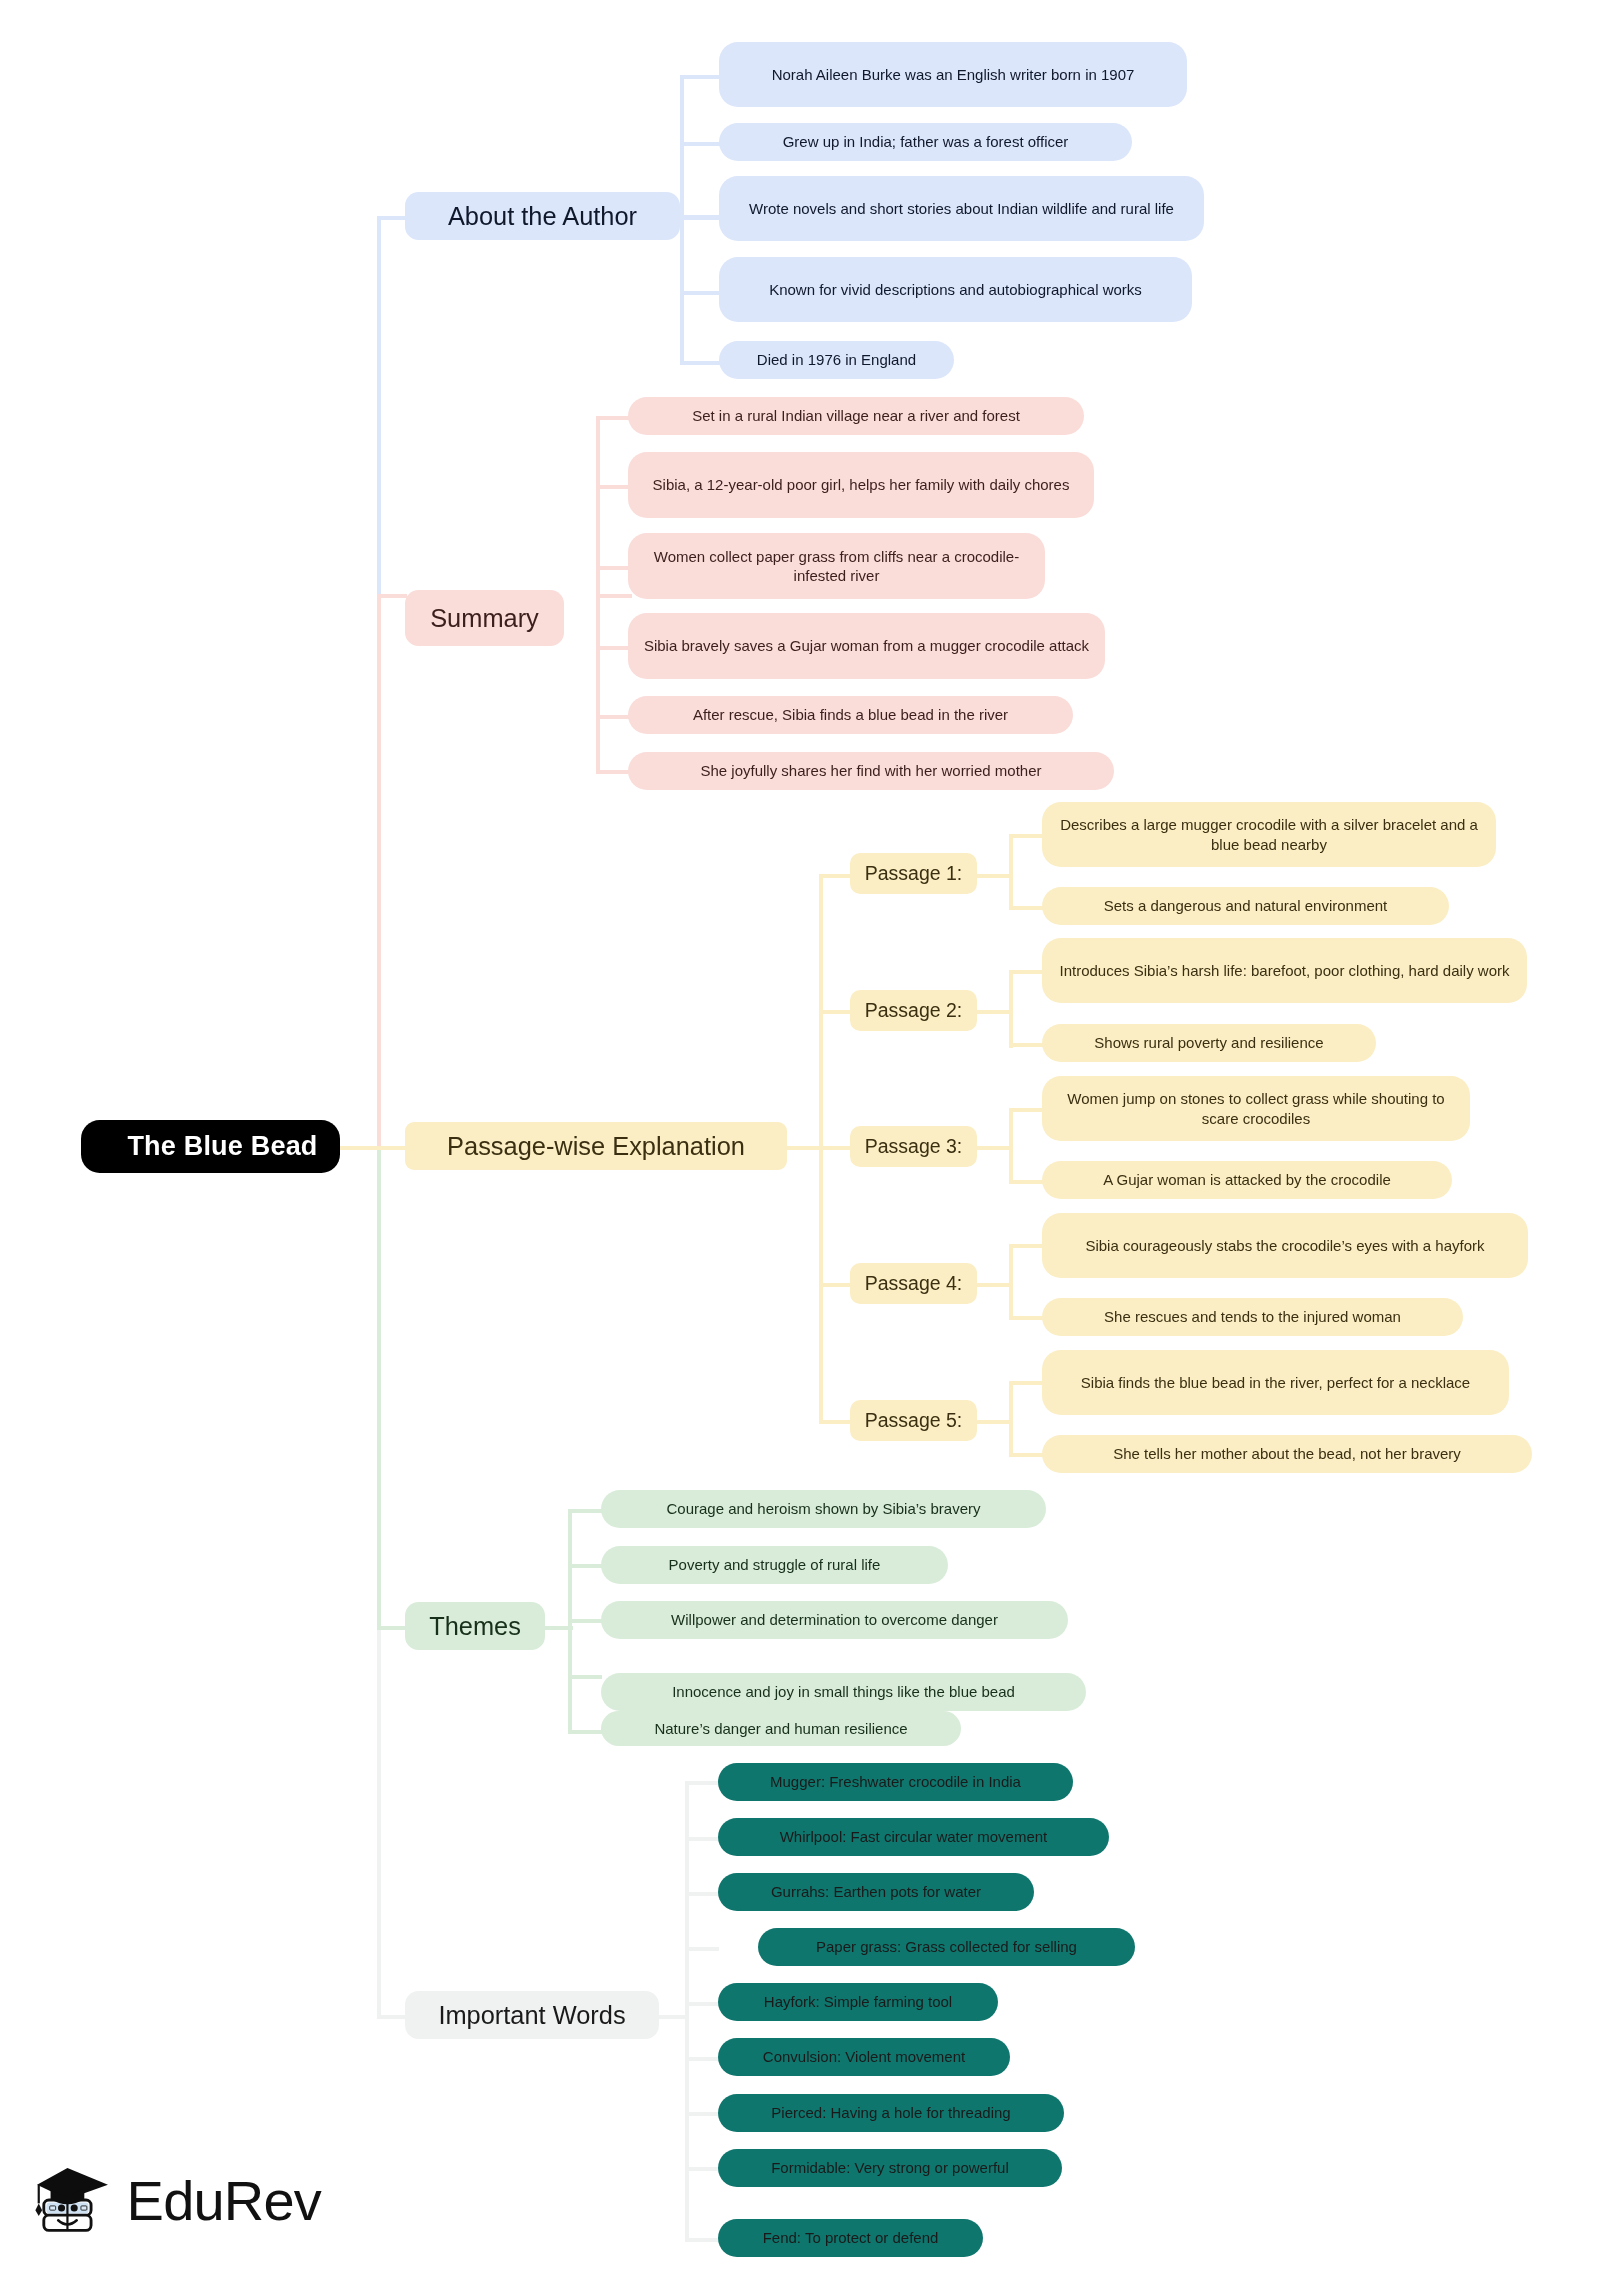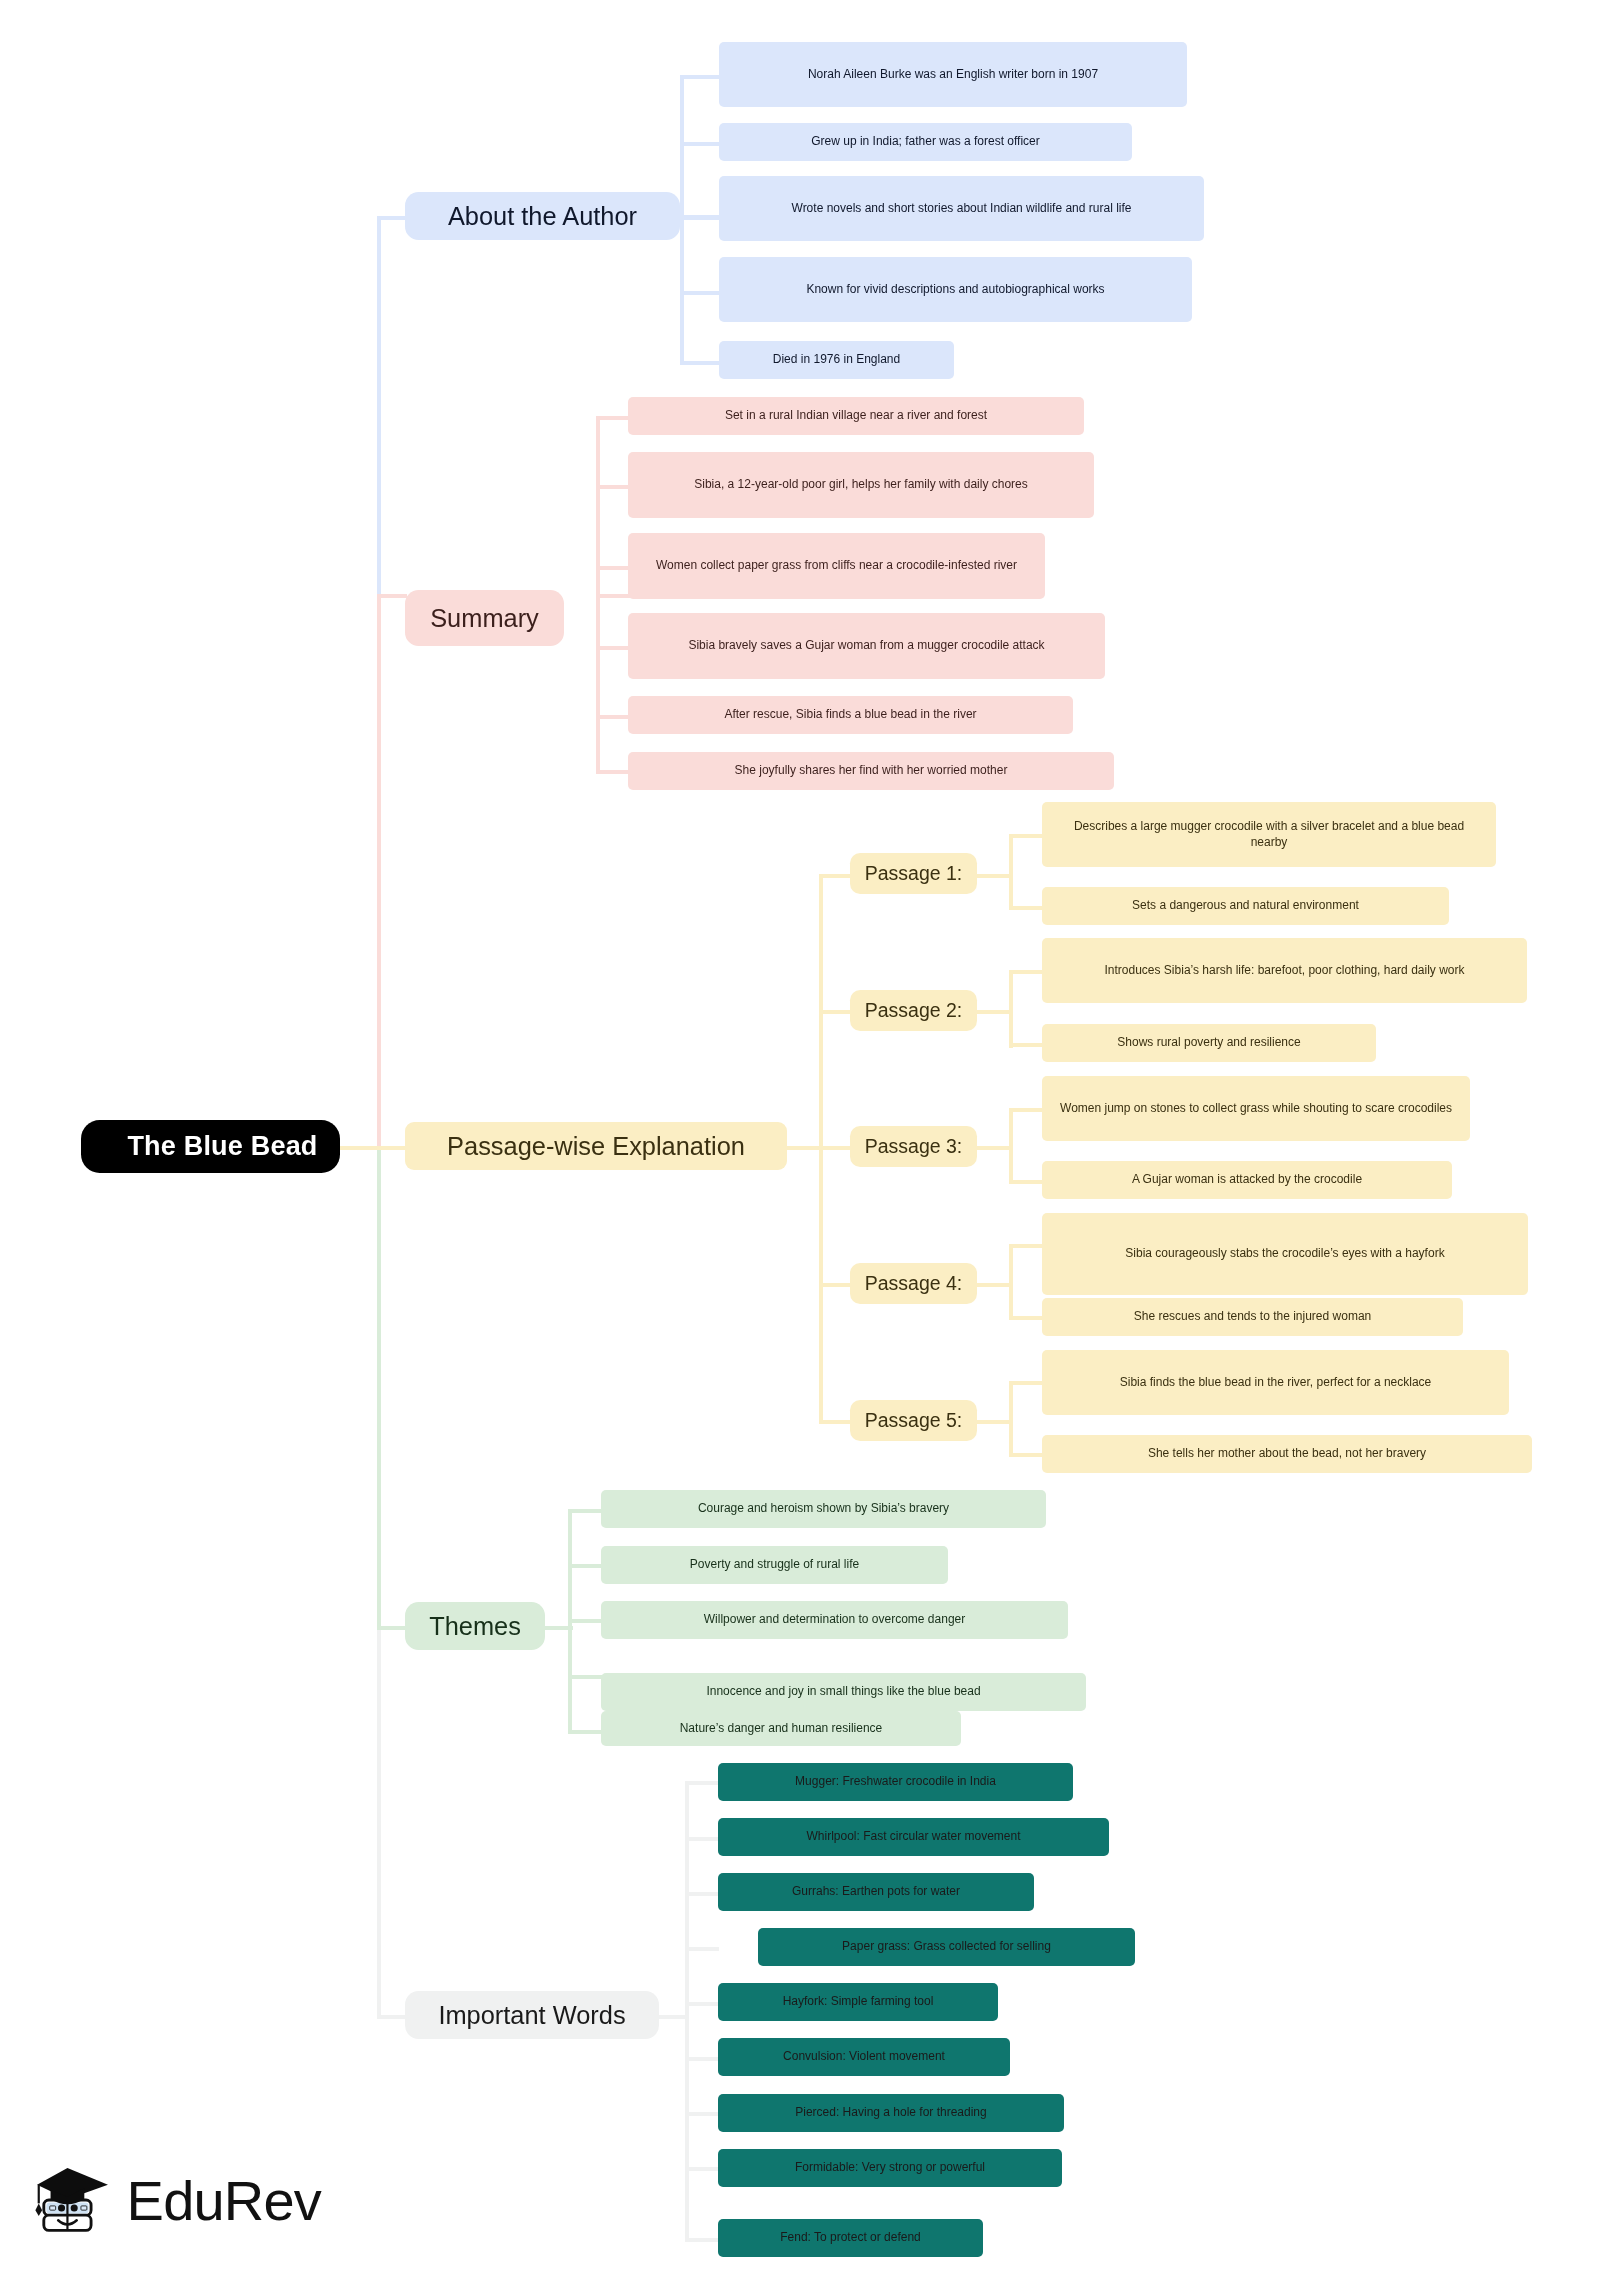--- a/index.html
+++ b/index.html
@@ -52,22 +52,22 @@
   
   .sublabel {
     font-size: 19.5px;
     background:#fbeec4; color:#3a3011;
     border-radius: 10.2px;
     padding: 0 10.2px;
   }
 
   
   .leaf {
-    font-size: 12px;
-    border-radius: 5px;
+    font-size: 15px;
+    border-radius: 19px;
     padding: 13px 12px;
   }
   .leaf.blue   { background:#dbe6fb; color:#10182c; }
   .leaf.red    { background:#fadcd9; color:#3b1f1c; }
   .leaf.yellow { background:#fbeec4; color:#3a3011; }
   .leaf.green  { background:#d9ecd9; color:#17301a; }
   .leaf.gray   { background:#0f766e; color:#1a1a1a; }
 
   
   #logo { position: absolute; left: 32px; top: 2161px; display: flex; align-items: center; gap: 13.6px; }
@@ -191,21 +191,21 @@
 
   <div class="node leaf yellow" style="left:1042px; top:802px; width:454px; height:65px;">Describes a large mugger crocodile with a silver bracelet and a blue bead nearby</div>
   <div class="node leaf yellow" style="left:1042px; top:887px; width:407px; height:38px;">Sets a dangerous and natural environment</div>
 
   <div class="node leaf yellow" style="left:1042px; top:938px; width:485px; height:65px;">Introduces Sibia’s harsh life: barefoot, poor clothing, hard daily work</div>
   <div class="node leaf yellow" style="left:1042px; top:1024px; width:334px; height:38px;">Shows rural poverty and resilience</div>
 
   <div class="node leaf yellow" style="left:1042px; top:1076px; width:428px; height:65px;">Women jump on stones to collect grass while shouting to scare crocodiles</div>
   <div class="node leaf yellow" style="left:1042px; top:1161px; width:410px; height:38px;">A Gujar woman is attacked by the crocodile</div>
 
-  <div class="node leaf yellow" style="left:1042px; top:1213px; width:486px; height:82px;">Sibia courageously stabs the crocodile’s eyes with a hayfork</div>
+  <div class="node leaf yellow" style="left:1042px; top:1213px; width:486px; height:65px;">Sibia courageously stabs the crocodile’s eyes with a hayfork</div>
   <div class="node leaf yellow" style="left:1042px; top:1298px; width:421px; height:38px;">She rescues and tends to the injured woman</div>
 
   <div class="node leaf yellow" style="left:1042px; top:1350px; width:467px; height:65px;">Sibia finds the blue bead in the river, perfect for a necklace</div>
   <div class="node leaf yellow" style="left:1042px; top:1435px; width:490px; height:38px;">She tells her mother about the bead, not her bravery</div>
 
   <div class="node leaf green" style="left:601px; top:1490px; width:445px; height:38px;">Courage and heroism shown by Sibia’s bravery</div>
   <div class="node leaf green" style="left:601px; top:1546px; width:347px; height:38px;">Poverty and struggle of rural life</div>
   <div class="node leaf green" style="left:601px; top:1601px; width:467px; height:38px;">Willpower and determination to overcome danger</div>
   <div class="node leaf green" style="left:601px; top:1656px; width:485px; height:38px;margin-top:17px;">Innocence and joy in small things like the blue bead</div>
   <div class="node leaf green" style="left:601px; top:1711px; width:360px; height:35px;">Nature’s danger and human resilience</div>

